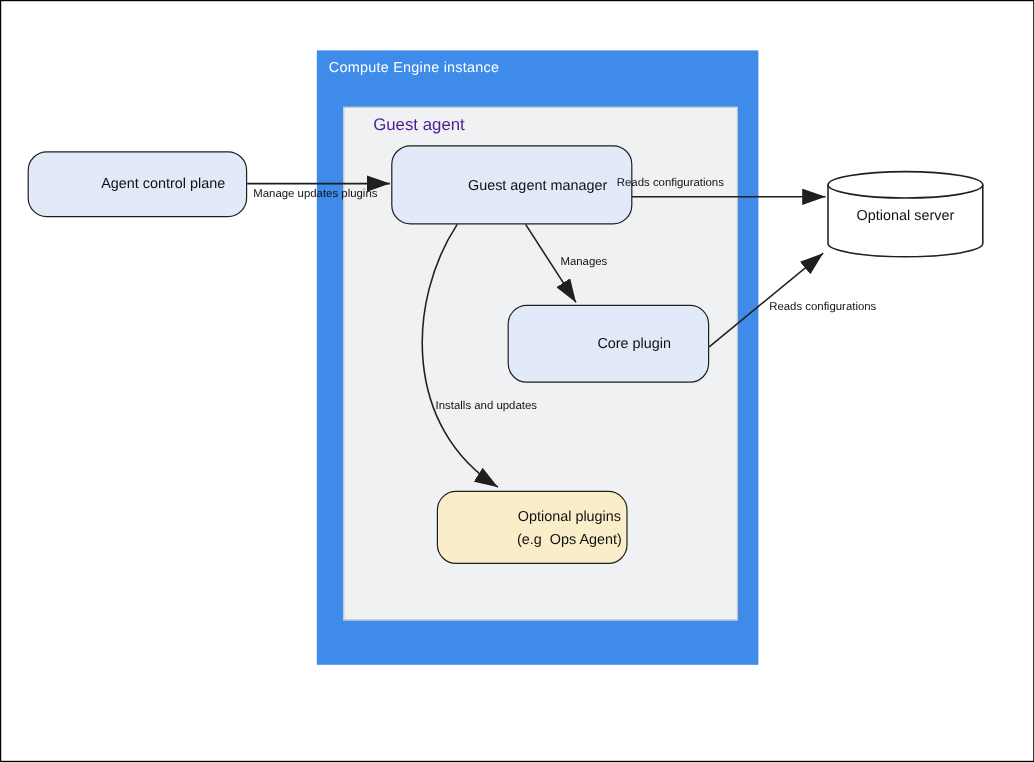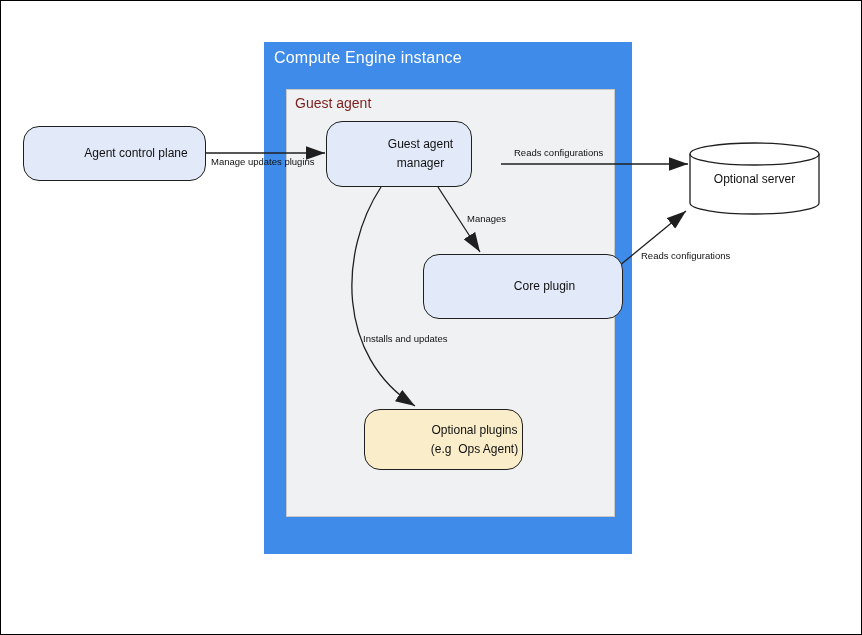--- a/index.html
+++ b/index.html
@@ -15,60 +15,60 @@
   }
   .instance-box {
     position: absolute;
     left: 263px; top: 41px;
     width: 368px; height: 512px;
     background: var(--instance-fill, #3e8bea);
   }
   .instance-title {
     position: absolute;
     left: 273px; top: 48px;
-    font-size: 16px;
+    font-size: 12px;
     color: var(--title-text, #ffffff);
     letter-spacing: 0.2px;
     white-space: nowrap;
   }
   .guest-agent-panel {
     position: absolute;
     left: 285px; top: 88px;
     width: 329px; height: 428px;
     box-sizing: border-box;
     background: var(--panel-fill, #f0f1f3);
     border: 1px solid var(--panel-border, #c8c8c8);
   }
   .guest-agent-label {
     position: absolute;
-    left: 294px; top: 94px;
+    left: 310px; top: 94px;
     font-size: 14px;
-    color: #7f1d1d;
+    color: #4c1d95;
     white-space: nowrap;
   }
   .node {
     position: absolute;
     box-sizing: border-box;
     border: 1.4px solid var(--stroke, #1f1f1f);
     border-radius: 16px;
     display: flex;
     flex-direction: column;
     align-items: center;
     justify-content: center;
     font-size: 12px;
     color: #111;
     text-align: center;
     line-height: 1.55;
     padding-left: 43px;
   }
   .node-blue   { background: var(--node-blue-fill, #e2eaf9); }
   .node-yellow { background: var(--node-yellow-fill, #faedc9); }
   .node-acp  { left: 22px;  top: 125px; width: 183px; height: 55px; }
-  .node-gam  { left: 325px; top: 120px; width: 146px; height: 66px; }
-  .node-core { left: 422px; top: 253px; width: 200px; height: 65px; }
+  .node-gam  { left: 325px; top: 120px; width: 201px; height: 66px; }
+  .node-core { left: 422px; top: 253px; width: 168px; height: 65px; }
   .node-opt  { left: 363px; top: 408px; width: 159px; height: 61px; }
   .node-opt span { white-space: pre; margin-left: 19px; }
   .metadata-label {
     position: absolute;
     left: 689px; top: 171px;
     width: 129px;
     text-align: center;
     font-size: 12px;
     color: #111;
     white-space: nowrap;

